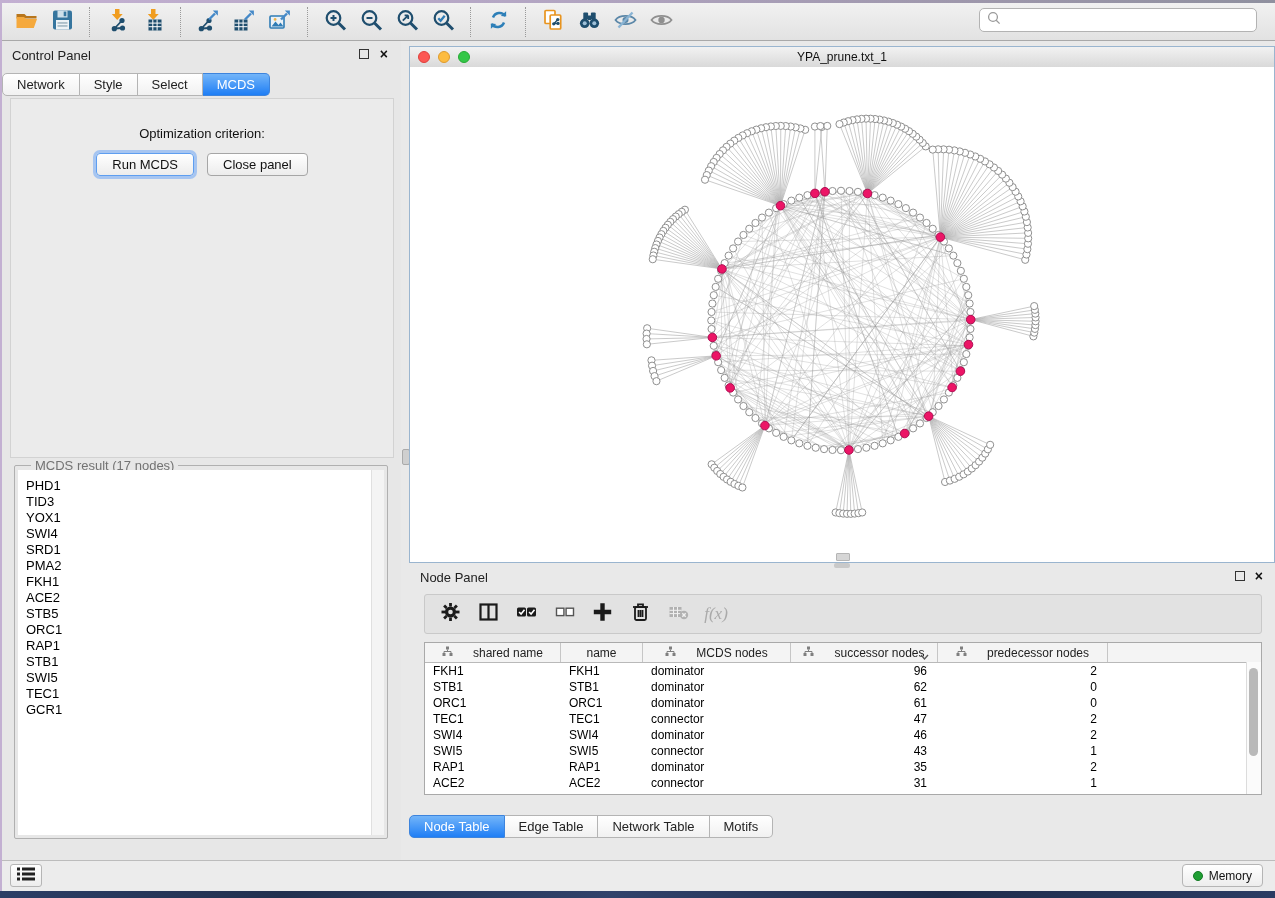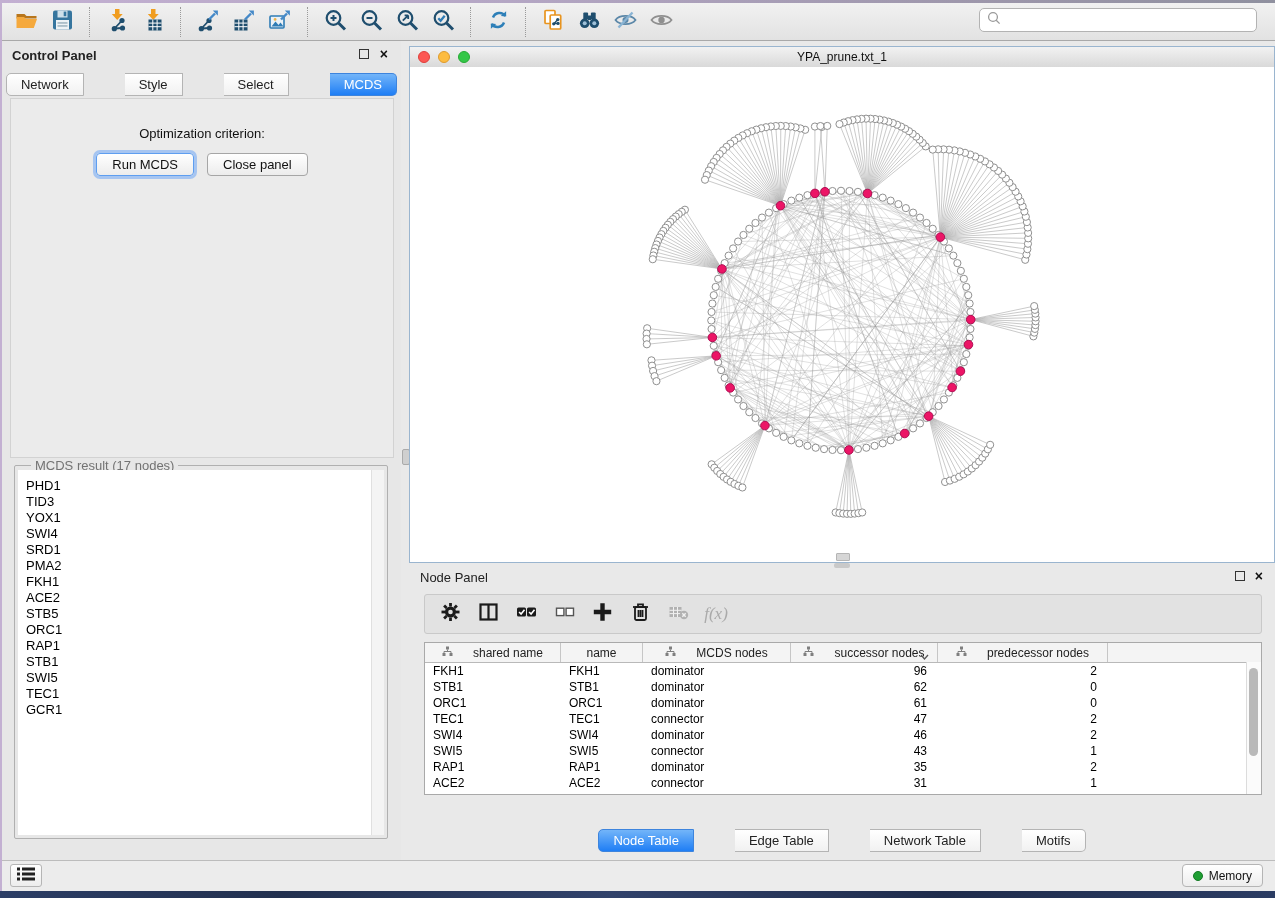--- a/index.html
+++ b/index.html
@@ -14,25 +14,25 @@
   .toolbar{position:absolute;left:2px;top:3px;right:0;height:38px;display:flex;align-items:center;
     background:linear-gradient(#f1f1f1,#e2e2e2);border-bottom:1px solid #a9a9a9;padding-left:6px;box-sizing:border-box;}
   .tbtn{width:36px;height:32px;display:flex;align-items:center;justify-content:center;border-radius:4px;}
   .tsep{width:0;height:30px;border-left:1px dotted #9a9a9a;margin:0 9px;}
   .search-box{position:absolute;right:18px;top:5px;width:278px;height:24px;background:#fff;border:1px solid #b3b3b3;
     border-radius:5px;display:flex;align-items:center;padding:0 7px;box-sizing:border-box;}
   .search-box input{border:none;outline:none;flex:1;font-size:12px;font-family:"Liberation Sans",sans-serif;background:transparent;margin-left:5px;}
   
   .control-panel{position:absolute;left:2px;top:41px;width:399px;bottom:37px;background:#e7e7e7;}
   .cp-header{position:relative;height:26px;}
-  .panel-title{position:absolute;left:10px;top:7px;font-size:13px;color:#222;font-weight:bold;}
+  .panel-title{position:absolute;left:10px;top:7px;font-size:13px;color:#222;}
   .float-ic{position:absolute;top:8px;width:10px;height:10px;border:1.5px solid #333;box-sizing:border-box;}
   .close-ic{position:absolute;top:5px;font-size:14px;font-weight:bold;color:#111;line-height:16px;}
   .cp-float{right:32px;} .cp-close{right:13px;}
-  .seg-tabs{display:flex;justify-content:center;gap:41px;}
+  .seg-tabs{display:flex;justify-content:flex-start;}
   .cp-tabs{position:absolute;left:0;right:0;top:32px;}
   .seg{font-size:13px;padding:3px 14px;background:linear-gradient(#ffffff,#f1f1f1);border:1px solid #b4b4b4;
     border-left:none;color:#222;cursor:default;}
   .seg:first-child{border-left:1px solid #b4b4b4;border-radius:5px 0 0 5px;}
   .seg:last-child{border-radius:0 5px 5px 0;}
   .seg.active{background:linear-gradient(#73b5f9,#1f7ef5);border-color:#3d84dd;color:#fff;}
   .cp-body{position:absolute;left:8px;right:7px;top:57px;height:360px;background:#ebebeb;border:1px solid #d2d2d2;box-sizing:border-box;}
   .opt-label{text-align:center;font-size:13px;margin-top:27px;color:#111;}
   .mac-select{position:relative;margin:10px auto 0;width:312px;height:22px;background:#fff;border:1px solid #ababab;
     border-radius:4px;box-sizing:border-box;}
@@ -76,21 +76,21 @@
   .thead{display:flex;height:19px;background:#f4f4f4;border-bottom:1px solid #b9b9b9;}
   .th{display:flex;align-items:center;justify-content:center;gap:20px;font-size:12px;color:#222;
     border-right:1px solid #c6c6c6;box-sizing:border-box;position:relative;}
   .th .sort{position:absolute;right:8px;top:6px;}
   .th-fill{flex:1;border-right:none;}
   .trow{display:flex;height:16px;}
   .td{font-size:12px;color:#000;line-height:16px;box-sizing:border-box;white-space:nowrap;overflow:hidden;}
   .td.l{padding-left:8px;text-align:left;} .td.r{padding-right:11px;text-align:right;}
   .tp-scroll{position:absolute;right:0;top:19px;bottom:0;width:14px;background:#fbfbfb;border-left:1px solid #dcdcdc;}
   .tp-scroll .thumb{position:absolute;left:2px;top:6px;width:9px;height:88px;background:#b9b9b9;border-radius:5px;}
-  .tp-tabs{position:absolute;left:0;right:0;bottom:9px;}
+  .tp-tabs{position:absolute;left:0;right:0;bottom:23px;}
   
   .status-bar{position:absolute;left:2px;right:0;bottom:7px;height:30px;background:#ececec;border-top:1px solid #bcbcbc;}
   .sb-left{position:absolute;left:8px;top:3px;width:32px;height:23px;background:linear-gradient(#fff,#ededed);
     border:1px solid #b5b5b5;border-radius:3px;display:flex;align-items:center;justify-content:center;}
   .sb-mem{position:absolute;right:12px;top:3px;height:23px;background:linear-gradient(#fff,#ededed);
     border:1px solid #b5b5b5;border-radius:4px;display:flex;align-items:center;gap:6px;padding:0 10px;
     font-size:12px;font-family:"Liberation Sans",sans-serif;color:#111;}
   .mem-dot{width:10px;height:10px;border-radius:50%;background:#1f9e33;border:1px solid #157a25;box-sizing:border-box;}
 </style>
 </head>

